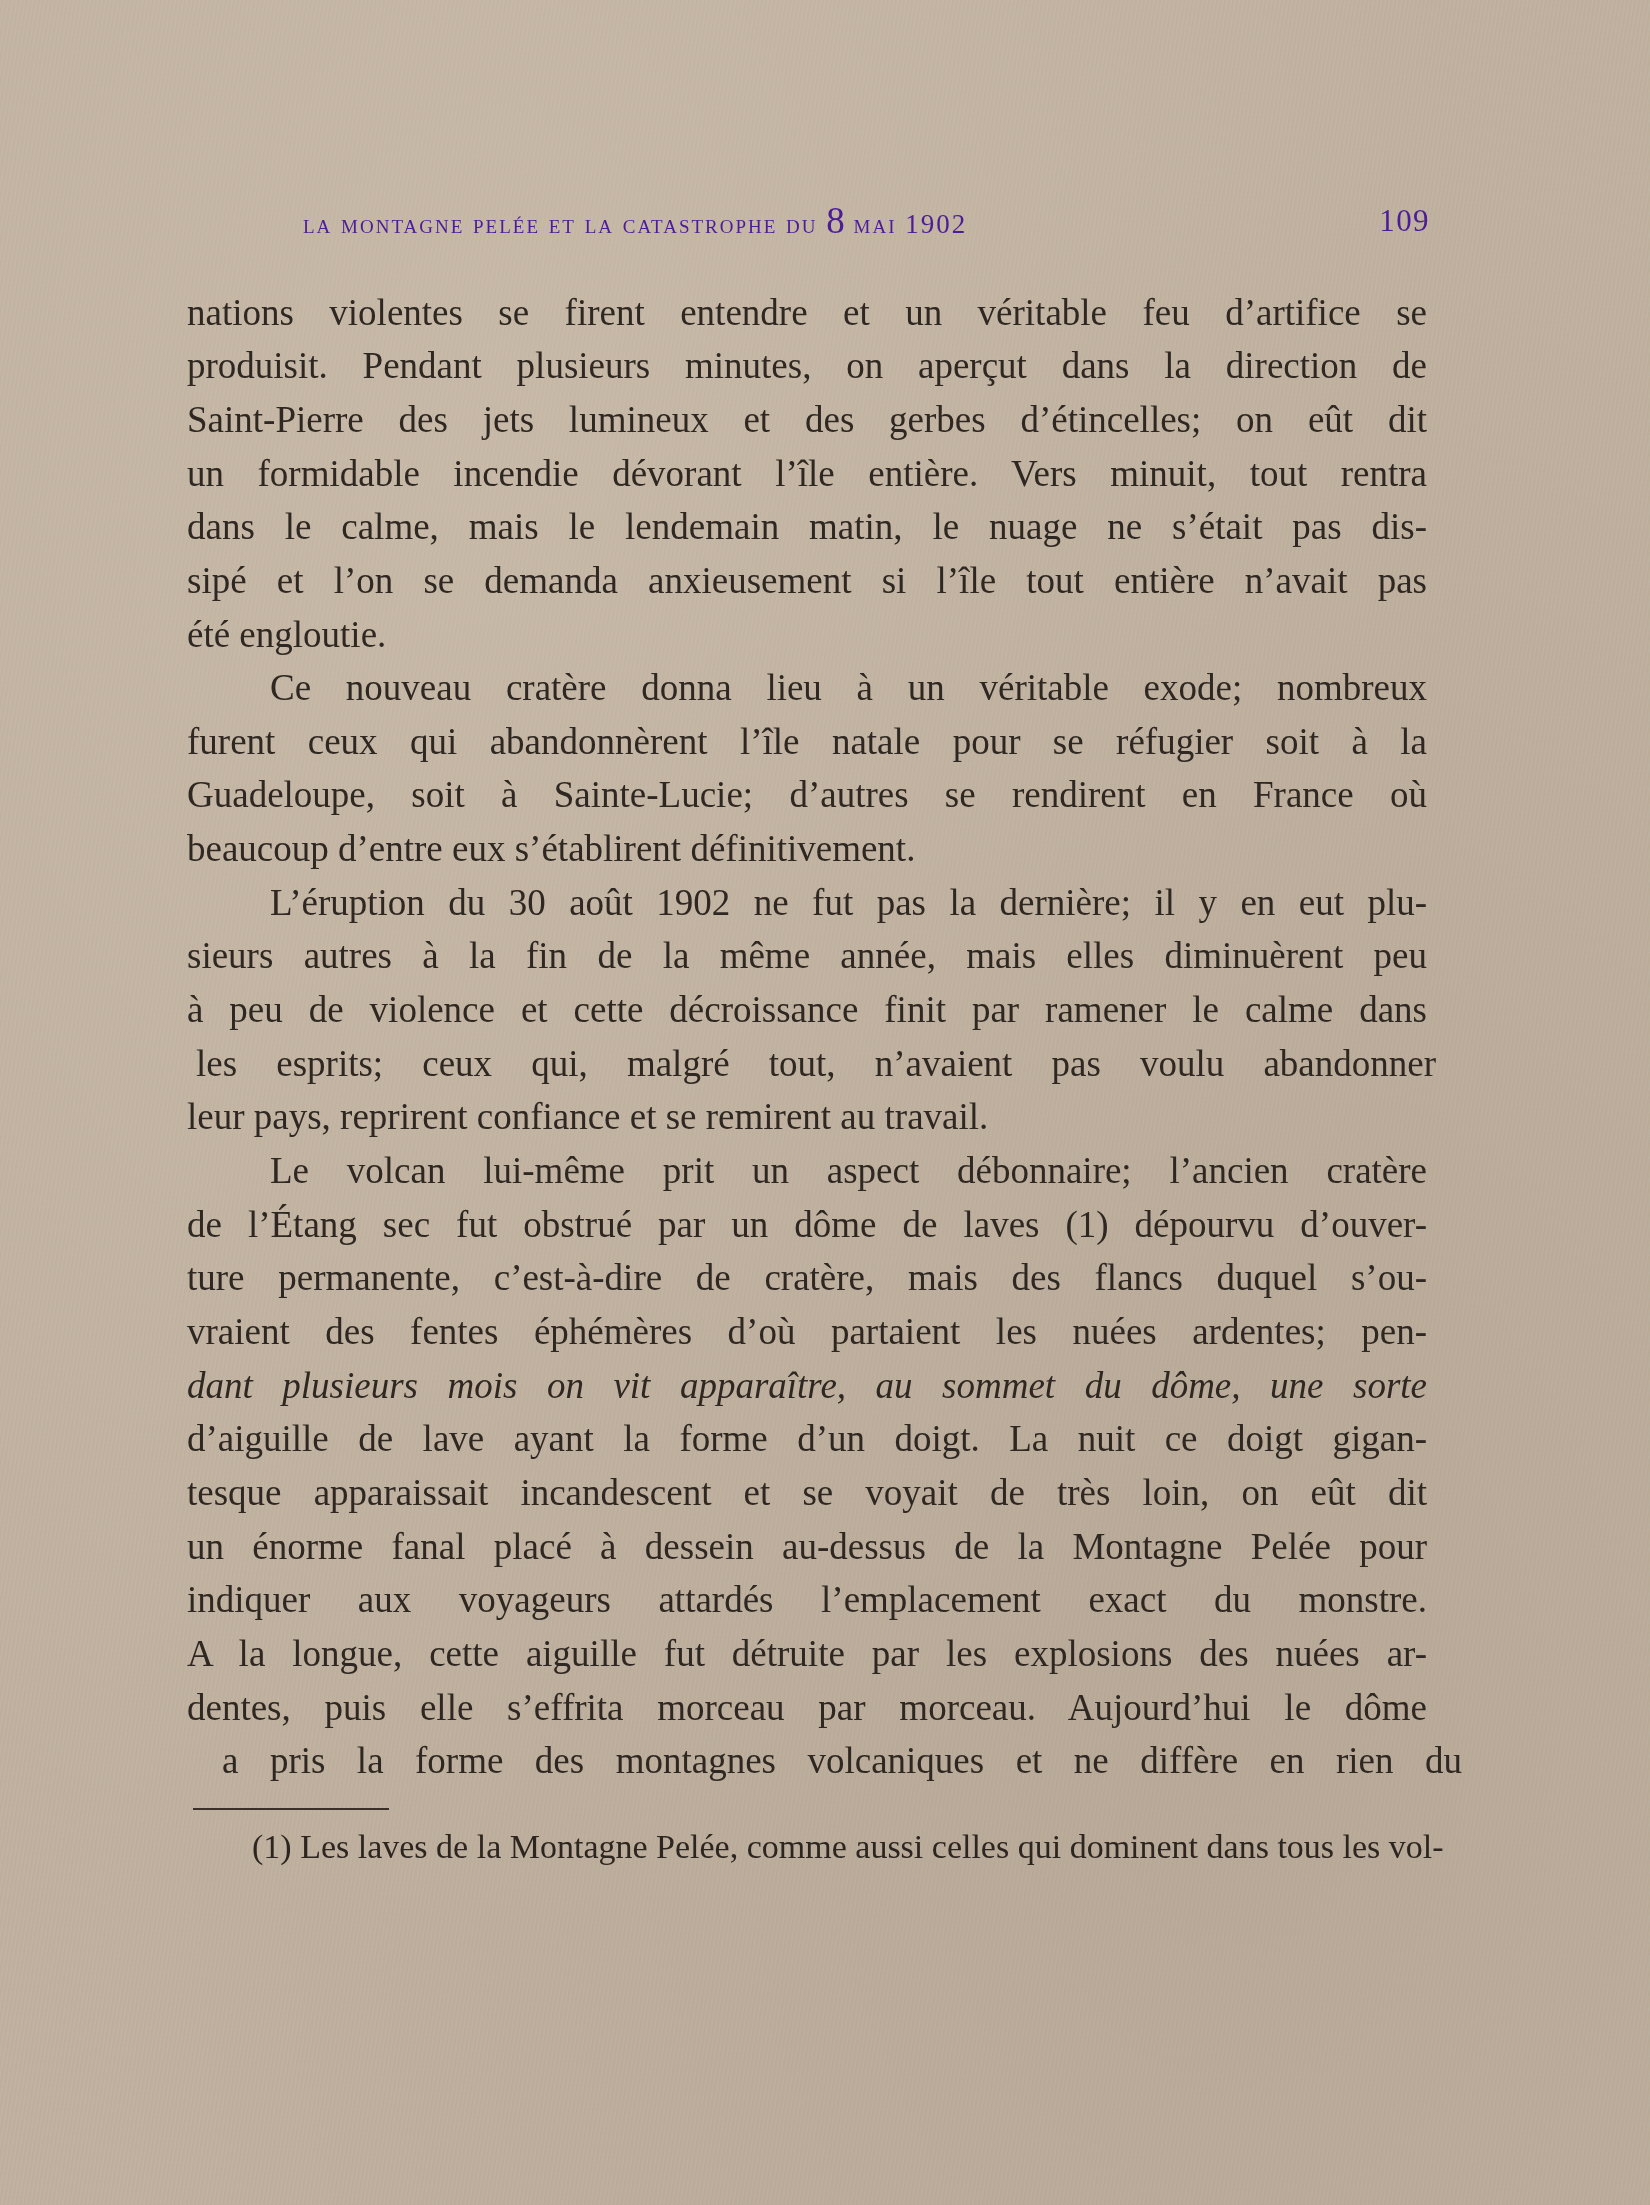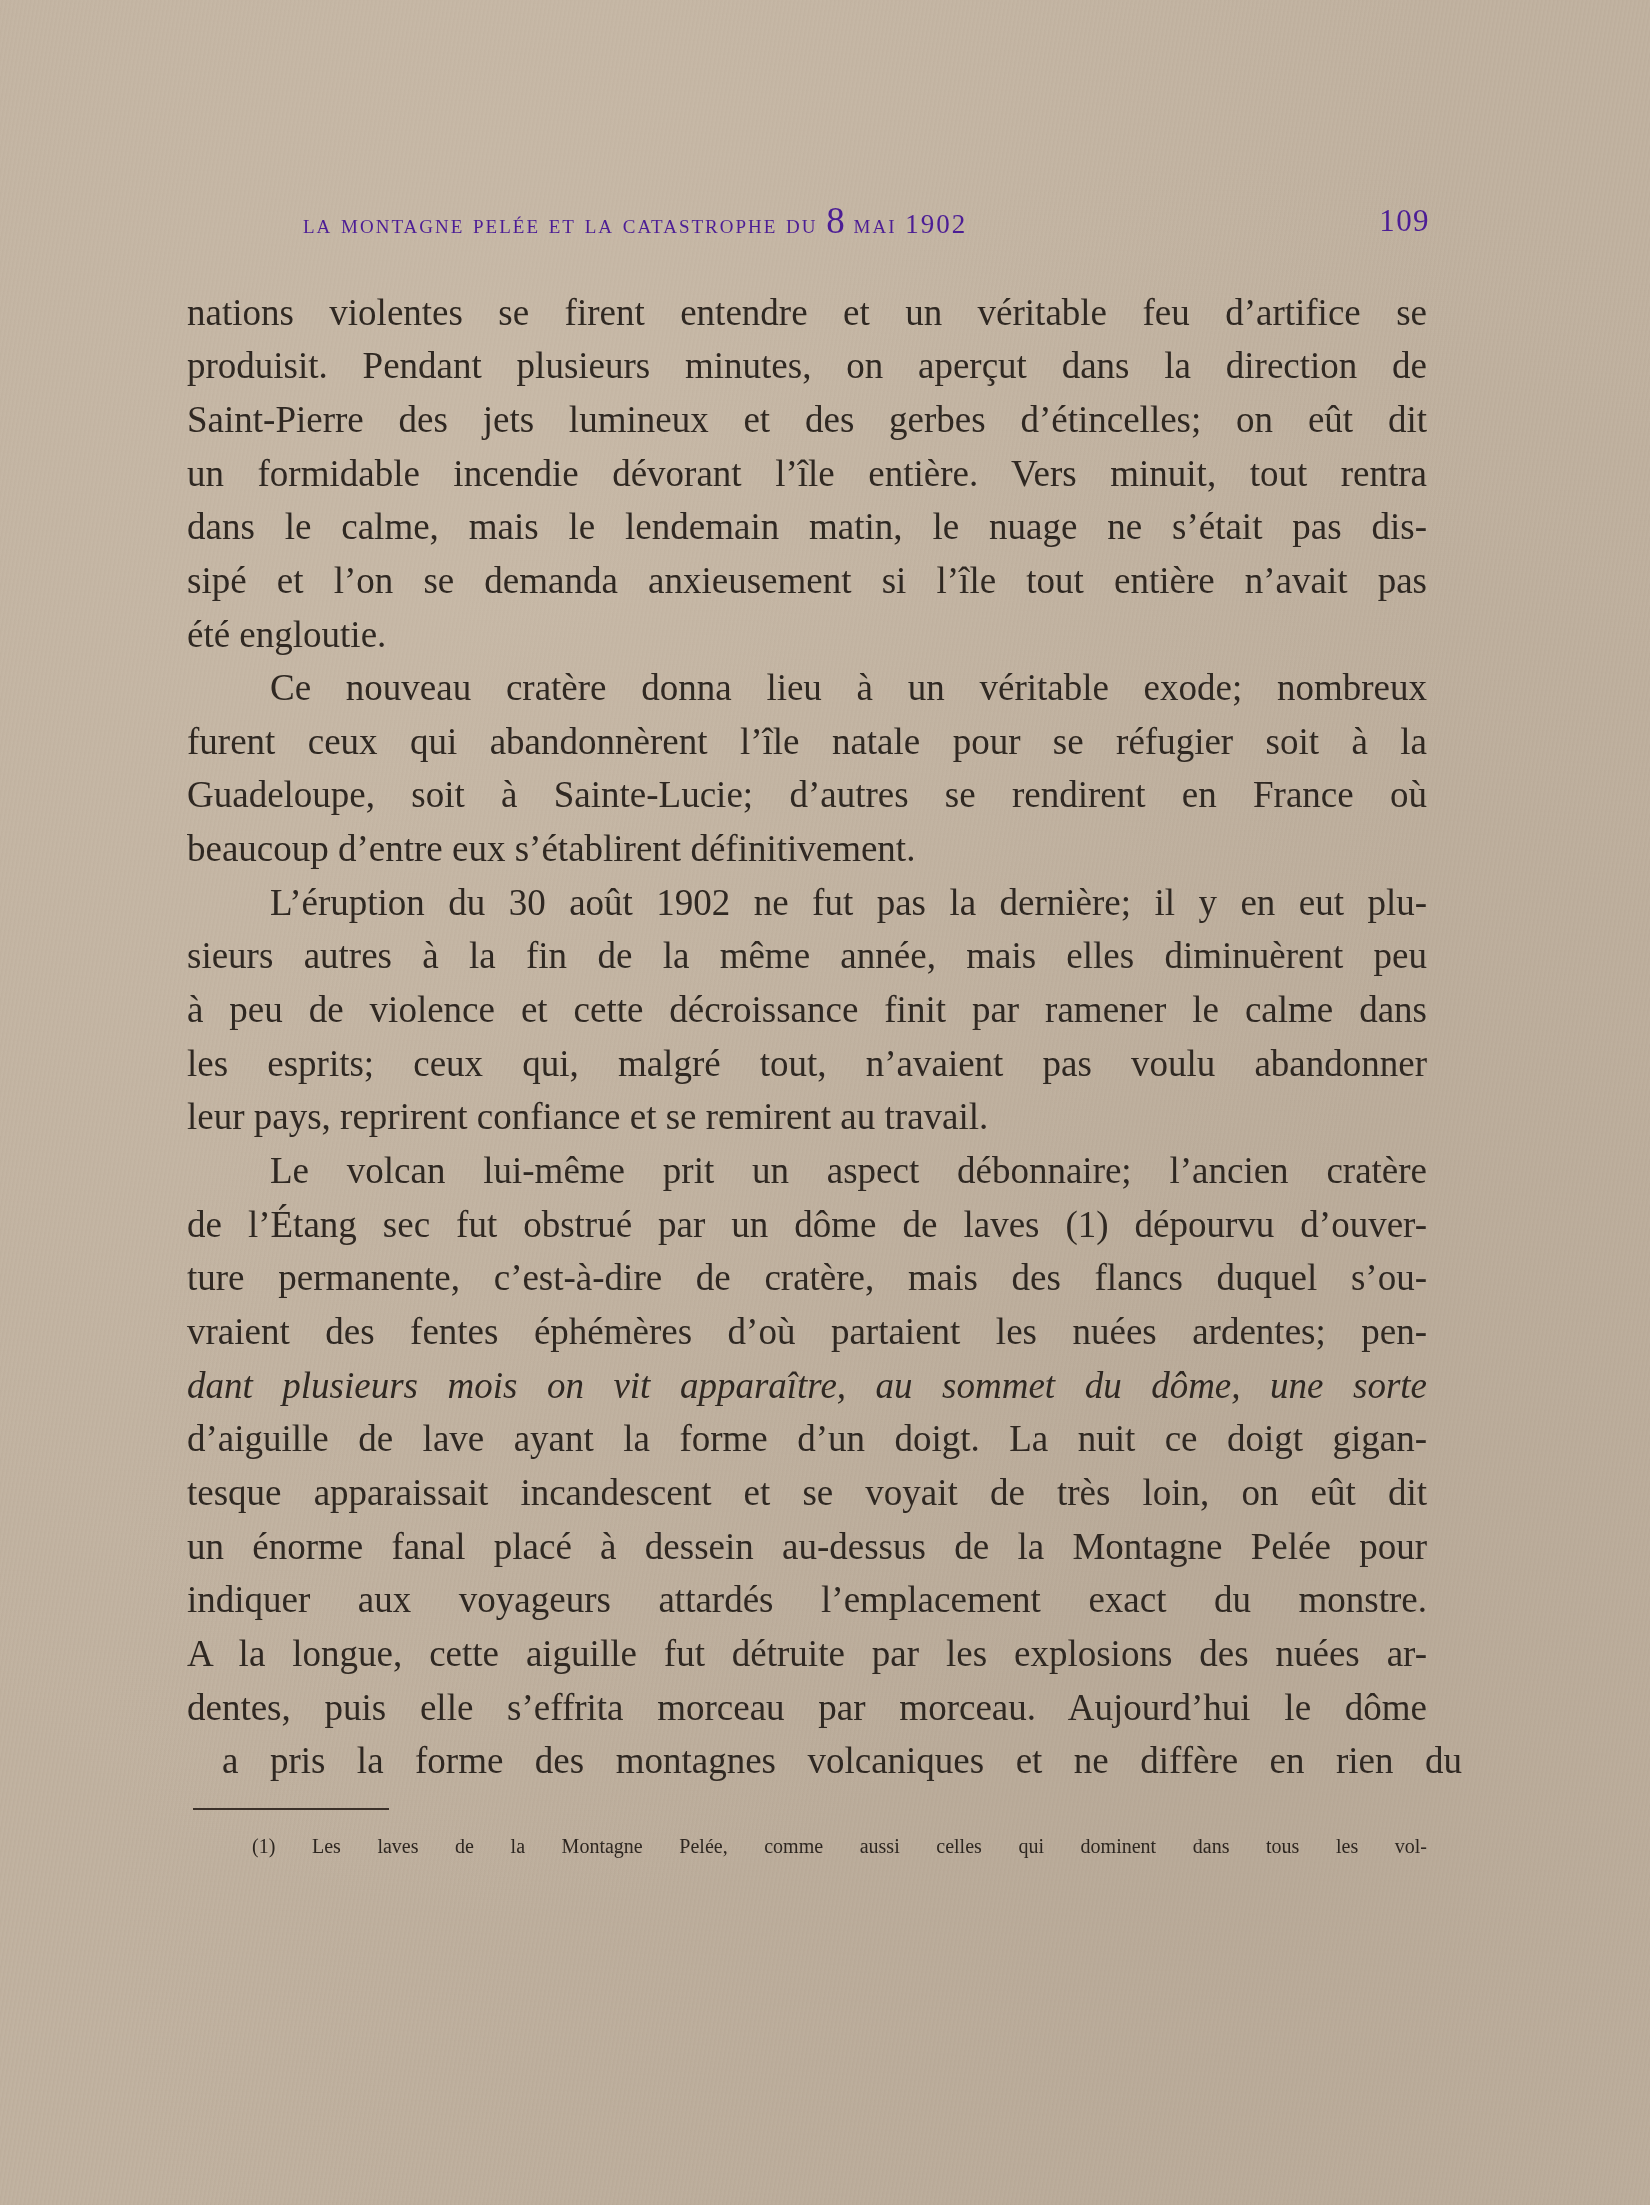--- a/index.html
+++ b/index.html
@@ -30,21 +30,21 @@
     text-align: justify; text-align-last: justify;
   }
   .line.last { text-align-last: left; }
   .line.indent { padding-left: 83px; width: 1157px; }
   .footnote-rule {
     position: absolute; left: 193px; top: 1808px; width: 196px; height: 2px;
     background: #3a3029;
   }
   .fn-line {
     position: absolute; left: 187px; width: 1240px; height: 39px;
-    font-size: 20px; line-height: 39px; white-space: nowrap;
+    font-size: 34px; line-height: 39px; white-space: nowrap;
     text-align: justify; text-align-last: justify; color: #2d2620;
   }
   .fn-line.indent { padding-left: 65px; width: 1175px; }
   .fn-line.last { text-align-last: left; }
   .fn-line i { font-style: italic; }
 </style>
 </head>
 <body>
 
 <div class="page">
@@ -62,21 +62,21 @@
       <div class="line" style="top: 500px;">dans le calme, mais le lendemain matin, le nuage ne s’était pas dis-</div>
       <div class="line" style="top: 554px;">sipé et l’on se demanda anxieusement si l’île tout entière n’avait pas</div>
       <div class="line last" style="top: 608px;">été engloutie.</div>
       <div class="line indent" style="top: 661px;">Ce nouveau cratère donna lieu à un véritable exode; nombreux</div>
       <div class="line" style="top: 715px;">furent ceux qui abandonnèrent l’île natale pour se réfugier soit à la</div>
       <div class="line" style="top: 768px;">Guadeloupe, soit à Sainte-Lucie; d’autres se rendirent en France où</div>
       <div class="line last" style="top: 822px;">beaucoup d’entre eux s’établirent définitivement.</div>
       <div class="line indent" style="top: 876px;">L’éruption du 30 août 1902 ne fut pas la dernière; il y en eut plu-</div>
       <div class="line" style="top: 929px;">sieurs autres à la fin de la même année, mais elles diminuèrent peu</div>
       <div class="line" style="top: 983px;">à peu de violence et cette décroissance finit par ramener le calme dans</div>
-      <div class="line" style="top: 1037px;">les esprits; ceux qui, malgré tout, n’avaient pas voulu abandonner</div>
+      <div class="line" style="top: 1037px; margin-left: 9px;">les esprits; ceux qui, malgré tout, n’avaient pas voulu abandonner</div>
       <div class="line last" style="top: 1090px;">leur pays, reprirent confiance et se remirent au travail.</div>
       <div class="line indent" style="top: 1144px;">Le volcan lui-même prit un aspect débonnaire; l’ancien cratère</div>
       <div class="line" style="top: 1198px;">de l’Étang sec fut obstrué par un dôme de laves (1) dépourvu d’ouver-</div>
       <div class="line" style="top: 1251px;">ture permanente, c’est-à-dire de cratère, mais des flancs duquel s’ou-</div>
       <div class="line" style="top: 1305px;">vraient des fentes éphémères d’où partaient les nuées ardentes; pen-</div>
       <div class="line" style="top: 1359px; font-style: italic;">dant plusieurs mois on vit apparaître, au sommet du dôme, une sorte</div>
       <div class="line" style="top: 1412px;">d’aiguille de lave ayant la forme d’un doigt. La nuit ce doigt gigan-</div>
       <div class="line" style="top: 1466px;">tesque apparaissait incandescent et se voyait de très loin, on eût dit</div>
       <div class="line" style="top: 1520px;">un énorme fanal placé à dessein au-dessus de la Montagne Pelée pour</div>
       <div class="line" style="top: 1573px;">indiquer aux voyageurs attardés l’emplacement exact du monstre.</div>

